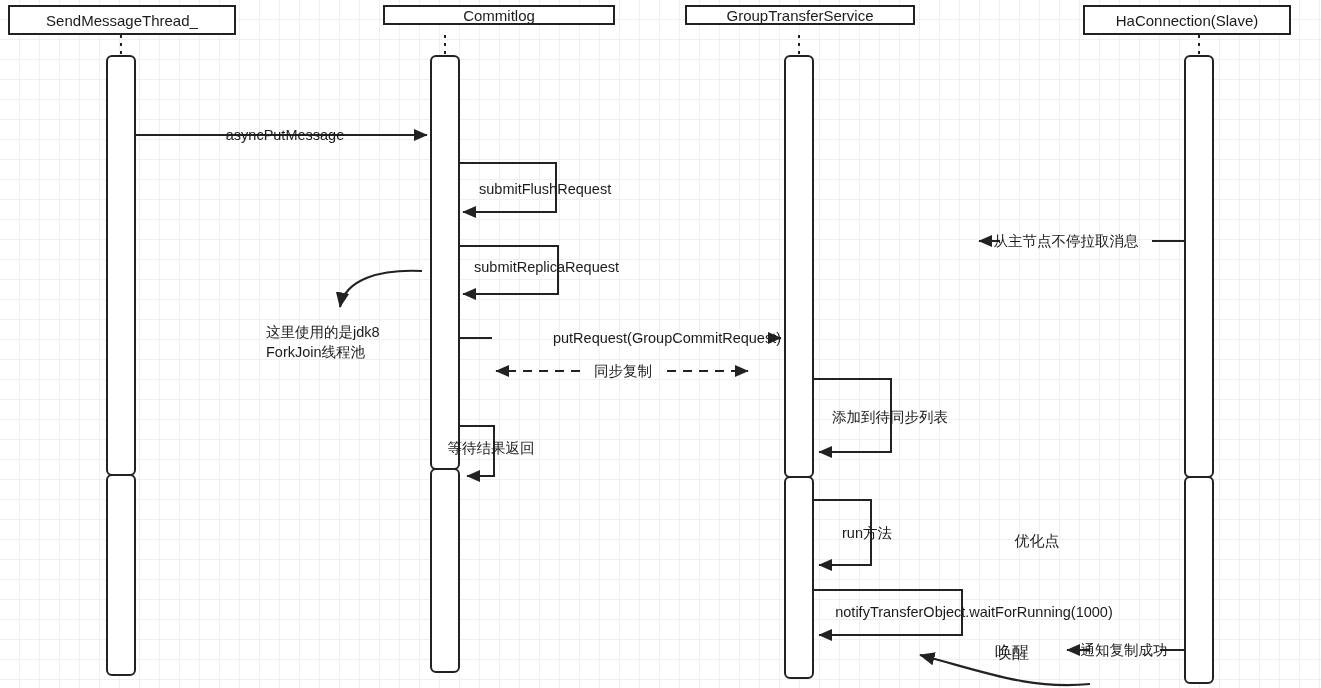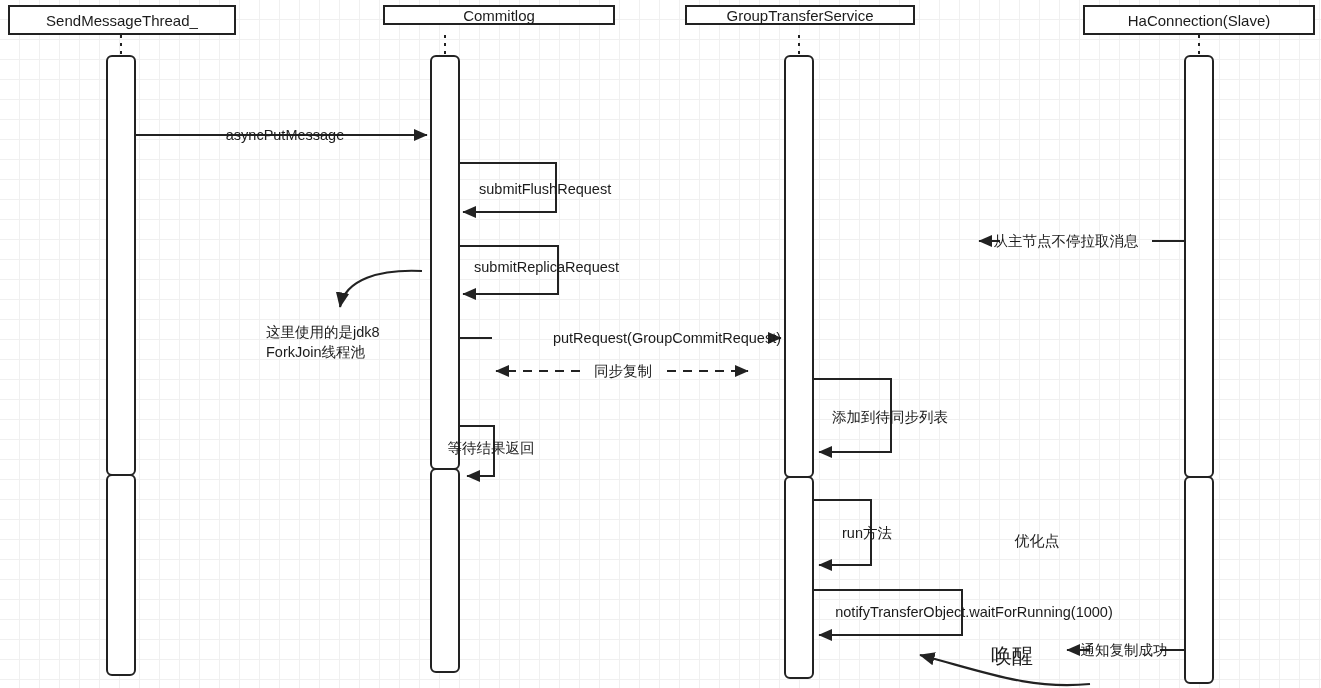--- a/index.html
+++ b/index.html
@@ -107,21 +107,21 @@
 
   <div class="hdr" style="left:8px;top:5px;width:228px;height:30px;">
     <span>SendMessageThread_</span>
   </div>
   <div class="hdr" style="left:346px;top:5px;width:232px;height:20px;margin-left:37px;">
     <span>Commitlog</span>
   </div>
   <div class="hdr" style="left:685px;top:5px;width:230px;height:20px;">
     <span>GroupTransferService</span>
   </div>
-  <div class="hdr" style="left:1083px;top:5px;width:232px;height:30px;">
+  <div class="hdr" style="left:1083px;top:5px;width:208px;height:30px;">
     <span>HaConnection(Slave)</span>
   </div>
 
   <div class="lbl center" style="left:285px;top:126px;">asyncPutMessage</div>
 
   <div class="lbl" style="left:479px;top:180px;">submitFlushRequest</div>
 
   <div class="lbl" style="left:474px;top:258px;">submitReplicaRequest</div>
 
   <div class="lbl center" style="left:630px;top:329px;margin-left:37px;">putRequest(GroupCommitRequest)</div>
@@ -140,15 +140,15 @@
 
   <div class="lbl center" style="left:1124px;top:641px;">通知复制成功</div>
 
   <div class="lbl" style="left:266px;top:323px;">
     <div>这里使用的是jdk8</div>
     <div>ForkJoin线程池</div>
   </div>
 
   <div class="lbl center" style="left:1037px;top:531px;font-size:15px;">优化点</div>
 
-  <div class="lbl center" style="left:1012px;top:642px;font-size:21px;">唤醒</div>
+  <div class="lbl center" style="left:1012px;top:642px;font-size:17px;">唤醒</div>
 
 </div>
 
 </body></html>

